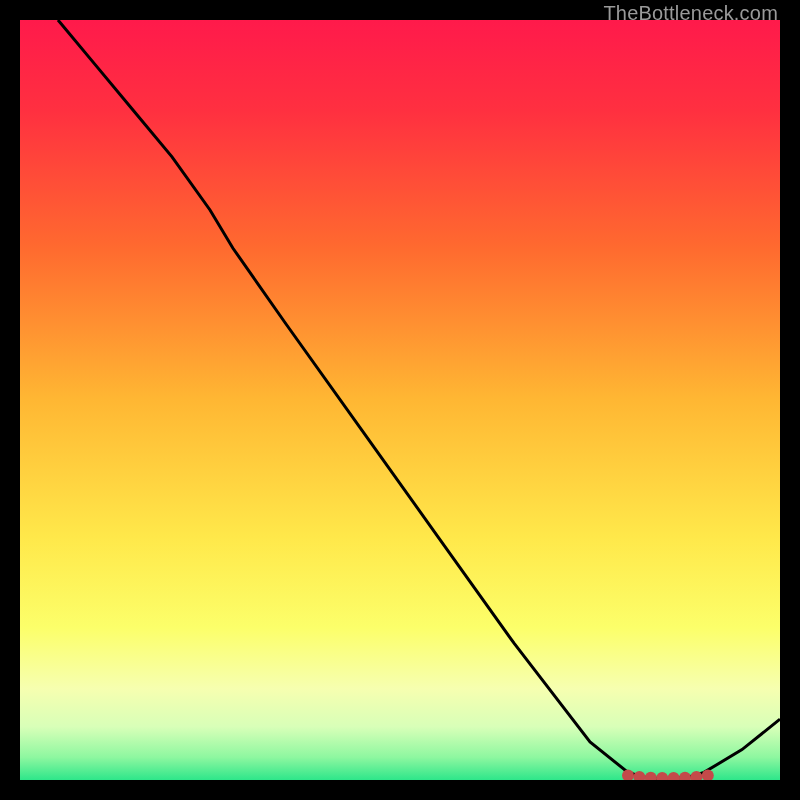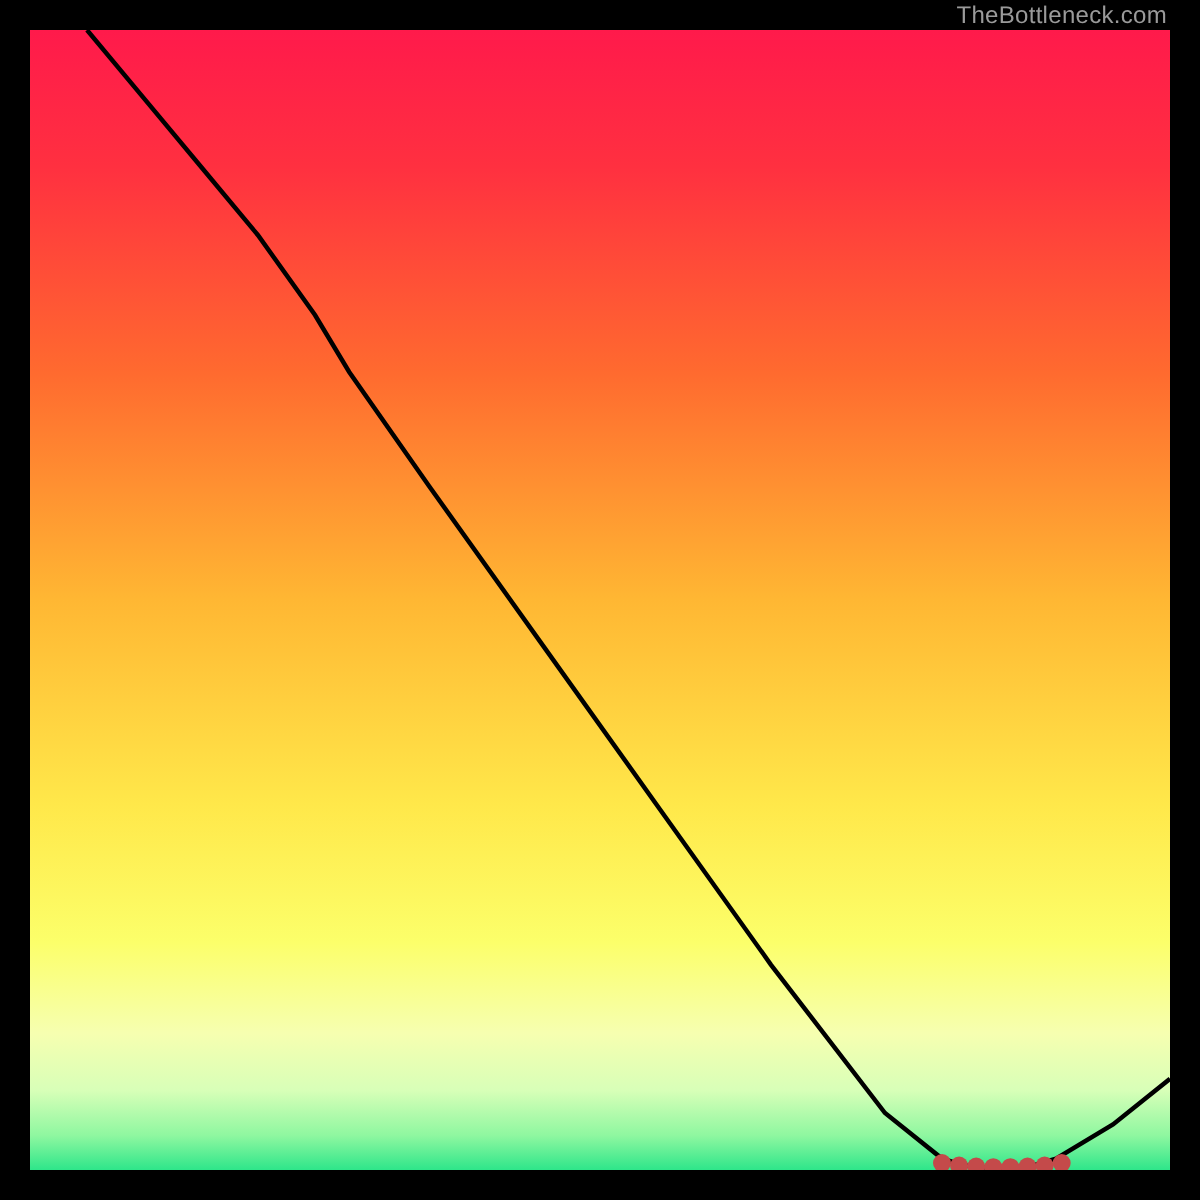--- a/index.html
+++ b/index.html
@@ -24,21 +24,21 @@
     left: 0;
     top: 0;
     width: 760px;
     height: 760px;
   }
   .watermark {
     position: absolute;
     top: 2px;
     right: 22px;
     color: #9a9a9a;
-    font-size: 16px;
+    font-size: 20px;
     font-weight: 500;
     letter-spacing: 0.2px;
     margin-left: 14px;
   }
 </style>
 </head>
 <body>
 
 <div class="watermark">TheBottleneck.com</div>
 

